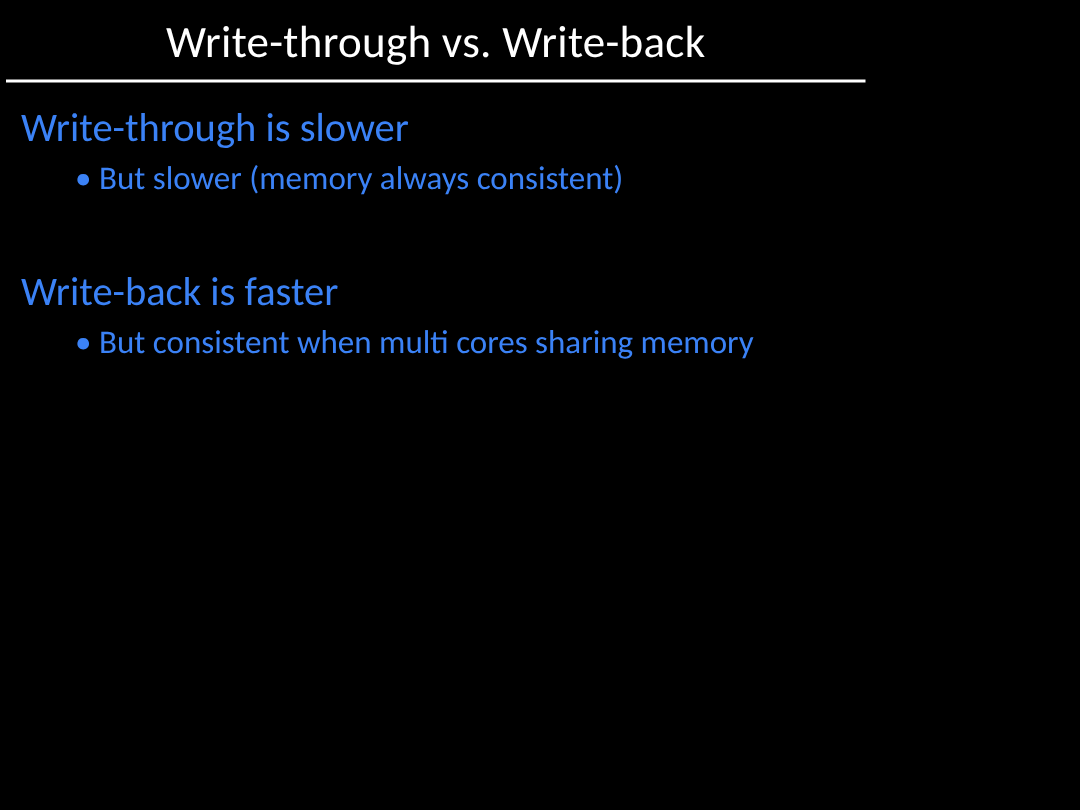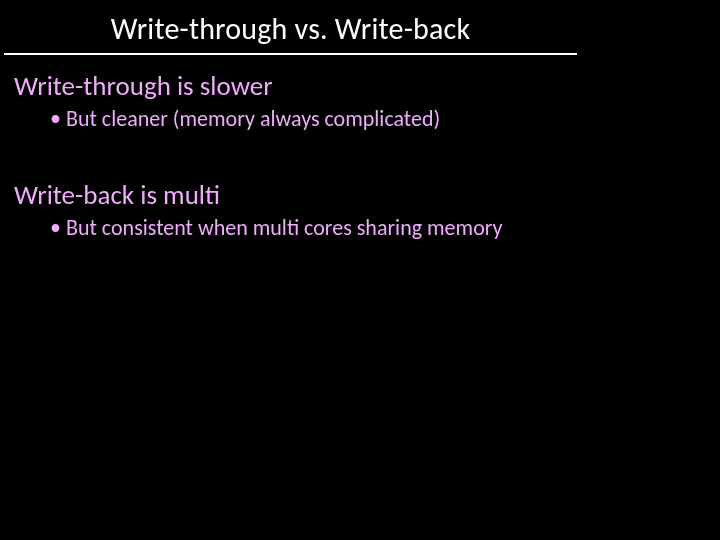--- a/index.html
+++ b/index.html
@@ -27,21 +27,21 @@
     letter-spacing: 0.2px;
     display: inline-block;
   }
   .hr {
     border: none;
     border-top: 2px solid #fff;
     margin: 0 4px 0 4px;
   }
   .body {
     padding: 10px 14px 0 14px;
-    color: #f0abfc;
+    color: #3b82f6;
   }
   .h {
     font-size: 27px;
     margin: 4px 0 2px 0;
   }
   .bullets {
     list-style: none;
     padding: 0;
     margin: 0 0 22px 36px;
   }
@@ -67,24 +67,24 @@
 
 <div class="slide">
   <div class="title-wrap">
     <span class="title">Write-through vs. Write-back</span>
   </div>
   <hr class="hr">
   <div class="body">
 
     <div class="h">Write-through is slower</div>
     <ul class="bullets">
-      <li>But cleaner (memory always complicated)</li>
+      <li>But slower (memory always consistent)</li>
     </ul>
 
     <div class="gap"></div>
 
-    <div class="h">Write-back is multi</div>
+    <div class="h">Write-back is faster</div>
     <ul class="bullets">
       <li>But consistent when multi cores sharing memory</li>
     </ul>
 
   </div>
 </div>
 
 </body></html>

